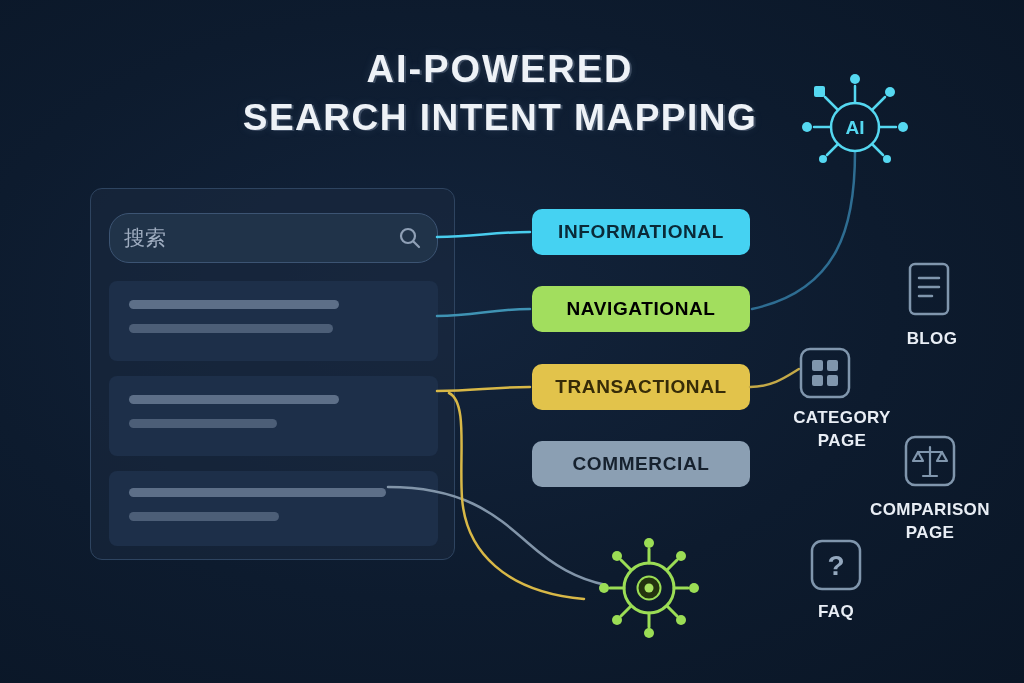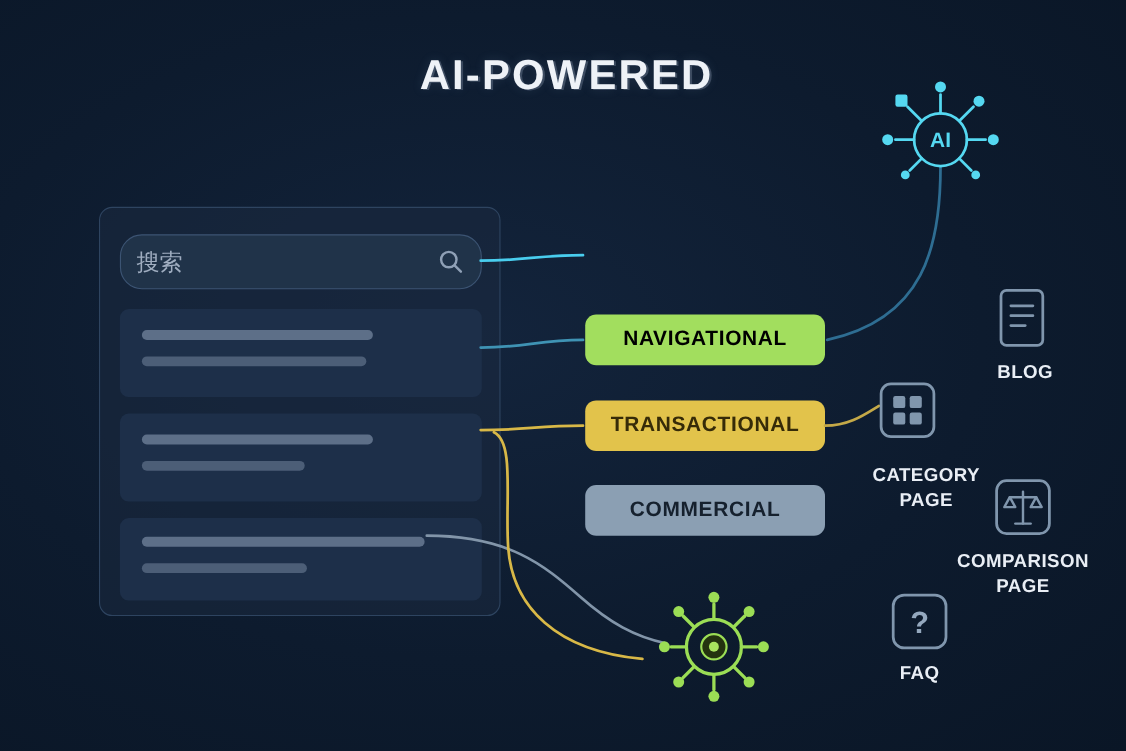--- a/index.html
+++ b/index.html
@@ -3,21 +3,21 @@
 <meta charset="utf-8">
 <style>
   html,body { margin:0; padding:0; background:#0a1626; }
   .stage {
     position:relative; width:1024px; height:683px; overflow:hidden;
     background: radial-gradient(ellipse at 42% 45%, #13243c 0%, #0d1b2e 55%, #0a1626 100%);
     font-family:"Liberation Sans","DejaVu Sans",sans-serif;
   }
   .overlay { position:absolute; left:0; top:0; width:1024px; height:683px; z-index:4; pointer-events:none; }
 
-  .title { position:absolute; left:15px; top:48px; width:1000px; text-align:center; color:#eef2f7; font-weight:700; z-index:2;
+  .title { position:absolute; left:0; top:48px; width:1000px; text-align:center; color:#eef2f7; font-weight:700; z-index:2;
            text-shadow: 2px 1px 0 rgba(205,220,240,0.22), 0 0 10px rgba(150,180,220,0.15); }
   .t1 { font-size:38px; letter-spacing:2px; }
   .t2 { font-size:37px; letter-spacing:1.5px; margin-top:6px; }
 
   .search-panel { position:absolute; left:90px; top:188px; width:365px; height:372px;
     background:rgba(27,42,64,0.55); border:1.5px solid #2e4460; border-radius:12px; z-index:2; box-sizing:border-box; }
   .search-input { position:absolute; left:18px; top:24px; width:329px; height:50px; box-sizing:border-box;
     background:#203349; border:1.5px solid #3c5473; border-radius:20px;
     display:flex; align-items:center; padding:0 14px; color:#9fadc0; font-size:21px; }
   .si-text { flex:1; }
@@ -32,21 +32,21 @@
     display:flex; align-items:center; justify-content:center;
     font-weight:700; font-size:19px; letter-spacing:0.6px; z-index:3; }
   .pill-informational { top:209px; background:#45d2f2; color:#0a2a38; }
   .pill-navigational  { top:286px; background:#a2de5e; color:#000000; }
   .pill-transactional { top:364px; background:#e2c34b; color:#362b08;text-align:right; }
   .pill-commercial    { top:441px; background:#8b9fb3; color:#16212e;align-items:center; }
 
   .ptype-label { position:absolute; color:#e9eef5; font-weight:700; font-size:17px;
     letter-spacing:0.4px; text-align:center; line-height:23px; z-index:2; }
   .blog-label       { left:880px; top:327px; width:104px; }
-  .category-label   { left:777px; top:420px; width:130px; }
+  .category-label   { left:777px; top:406px; width:130px; }
   .comparison-label { left:855px; top:498px; width:150px; }
   .faq-label        { left:806px; top:600px; width:60px; }
 
   svg text { font-family:"Liberation Sans","DejaVu Sans",sans-serif; }
 </style>
 </head>
 <body>
 
 <div class="stage">
 
@@ -137,20 +137,21 @@
     </g>
 
     <g>
       <rect x="812" y="541" width="48" height="48" rx="10" stroke="#8096ad" stroke-width="2.5" fill="none"></rect>
       <text x="836" y="575" text-anchor="middle" font-size="28" font-weight="bold" fill="#94a8be">?</text>
     </g>
   </svg>
 
   <div class="title">
     <div class="t1">AI-POWERED</div>
+    <div class="t2">SEARCH INTENT MAPPING</div>
   </div>
 
   <div class="search-panel">
     <div class="search-input">
       <span class="si-text">搜索</span>
       <svg viewBox="0 0 26 26" width="26" height="26">
         <circle cx="11" cy="11" r="7" fill="none" stroke="#8fa0b6" stroke-width="2.2"></circle>
         <line x1="16.5" y1="16.5" x2="22" y2="22" stroke="#8fa0b6" stroke-width="2.2" stroke-linecap="round"></line>
       </svg>
     </div>
@@ -161,20 +162,23 @@
     <div class="result-card rc2">
       <div class="skel" style="top:19px;width:210px"></div>
       <div class="skel dim" style="top:43px;width:148px"></div>
     </div>
     <div class="result-card rc3">
       <div class="skel" style="top:17px;width:257px"></div>
       <div class="skel dim" style="top:41px;width:150px"></div>
     </div>
   </div>
 
+  <div class="pill pill-informational">
+    <span>INFORMATIONAL</span>
+  </div>
   <div class="pill pill-navigational">
     <span>NAVIGATIONAL</span>
   </div>
   <div class="pill pill-transactional">
     <span>TRANSACTIONAL</span>
   </div>
   <div class="pill pill-commercial">
     <span>COMMERCIAL</span>
   </div>
 

